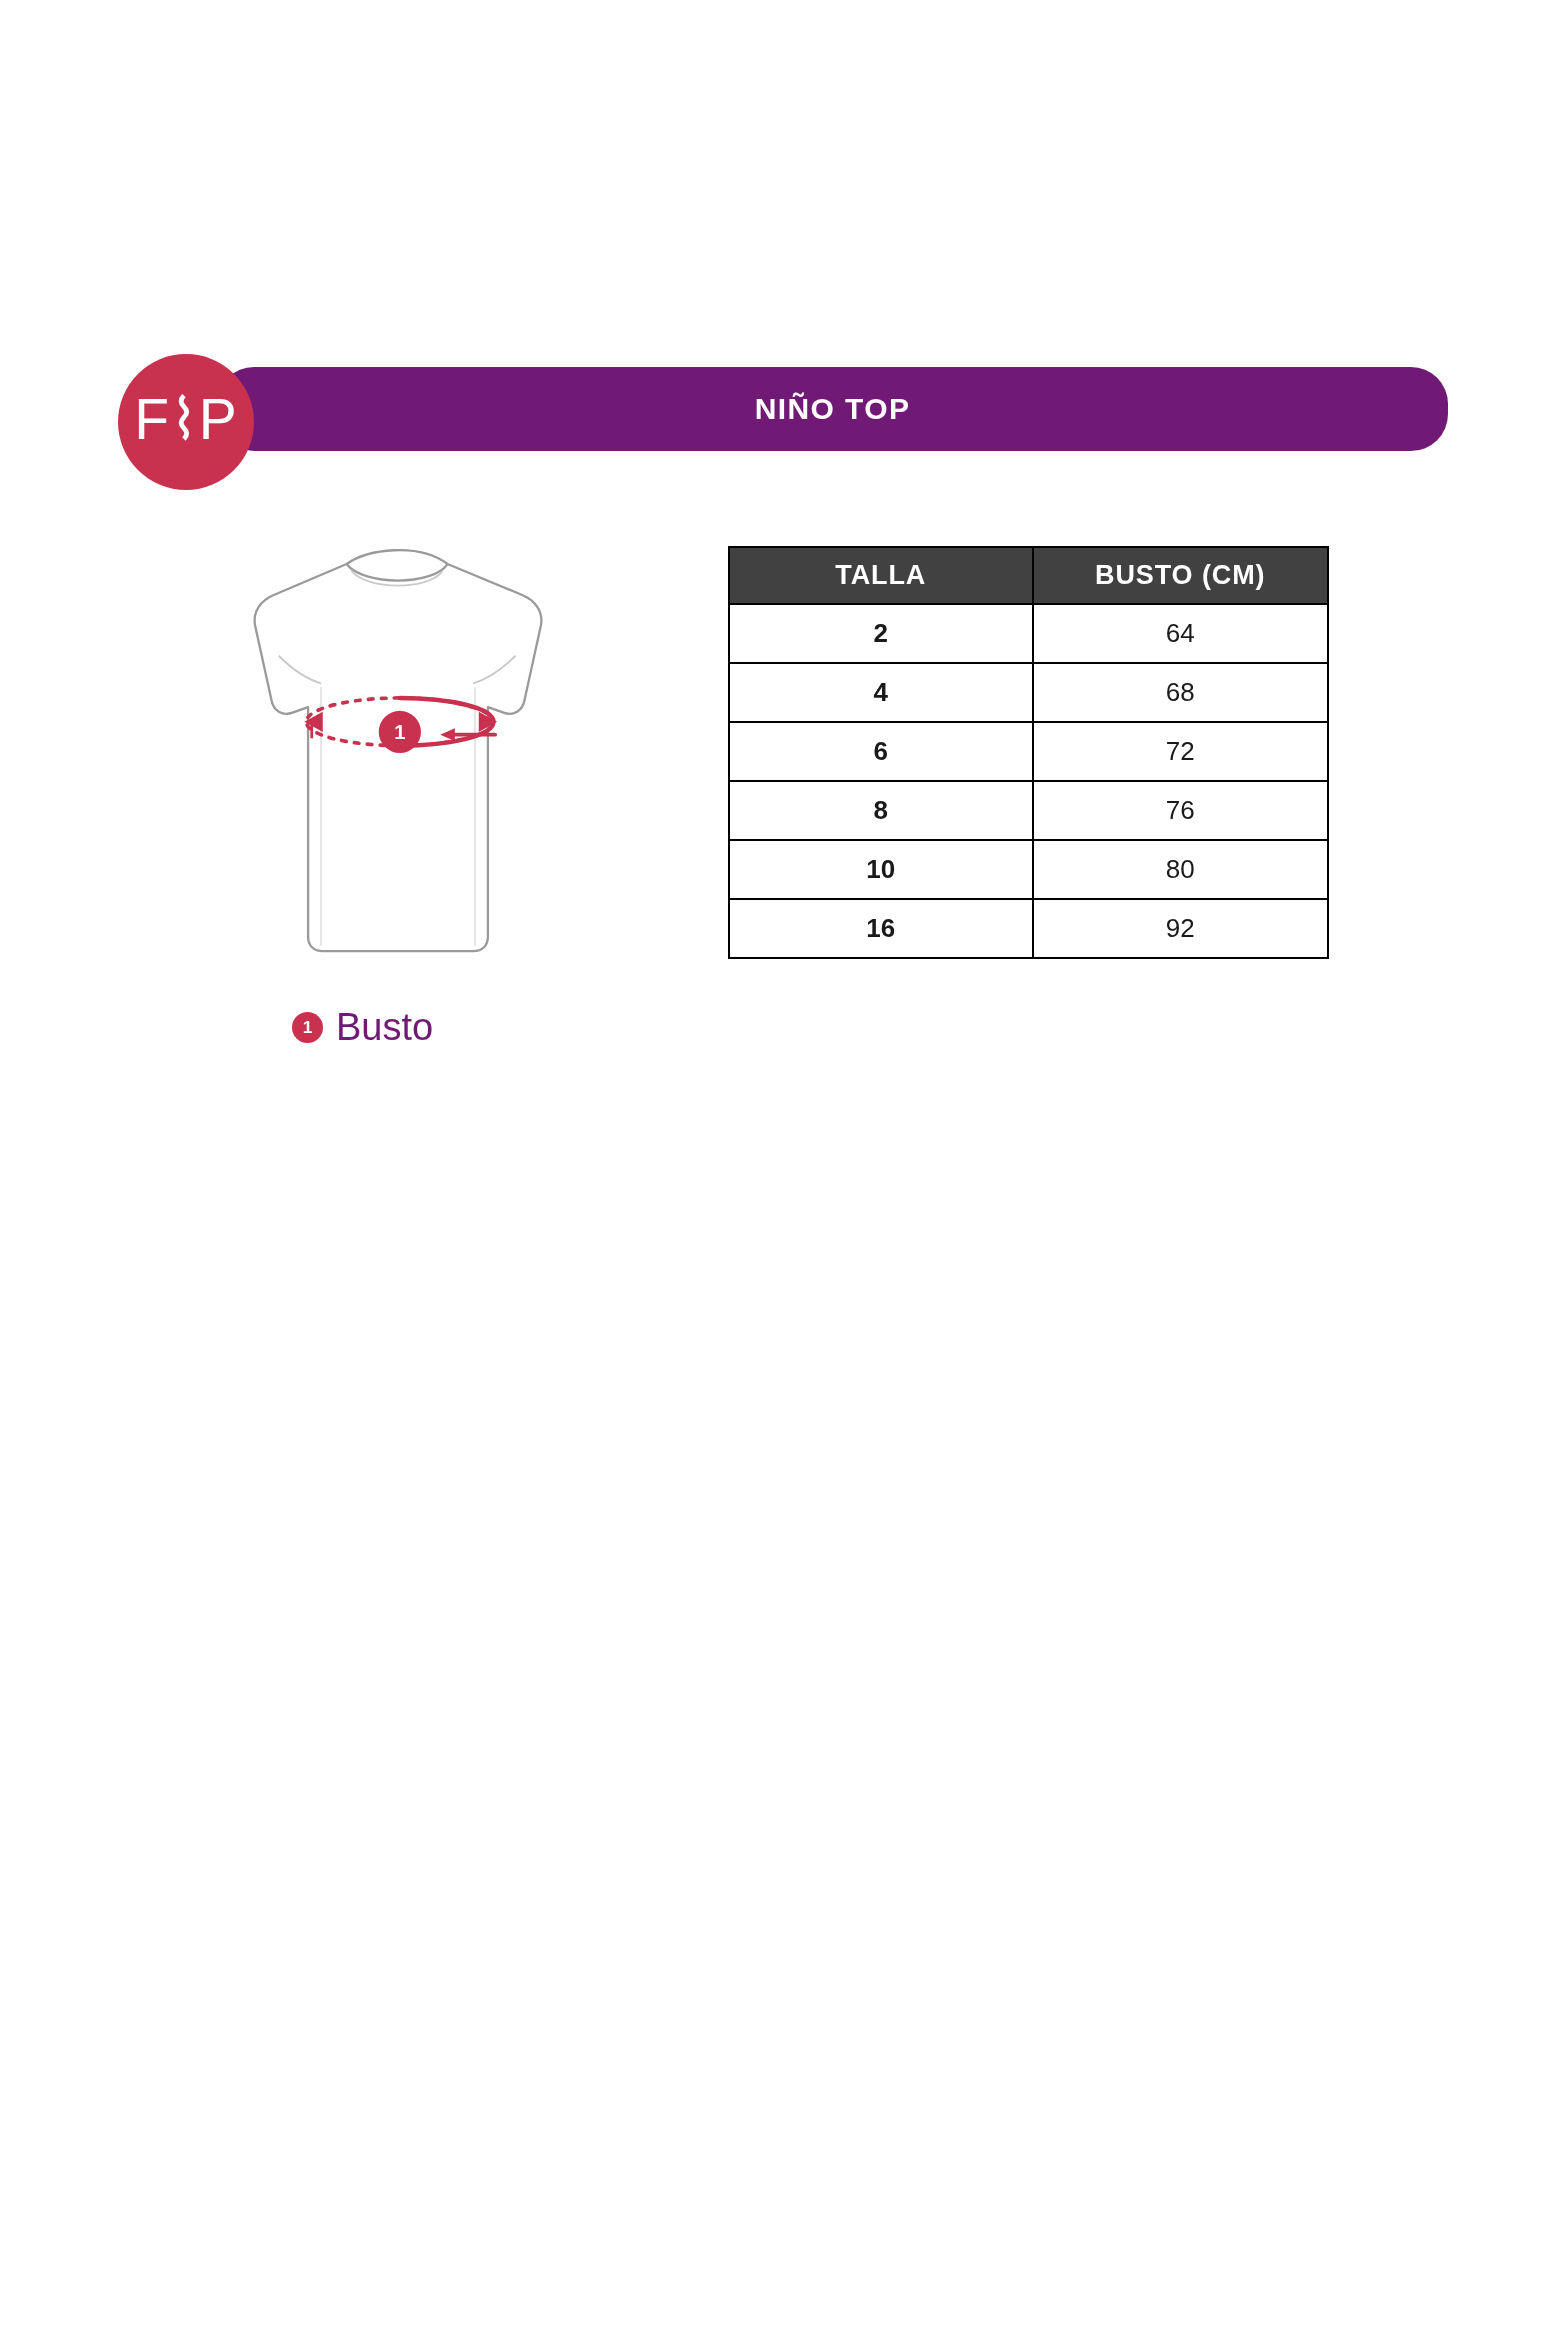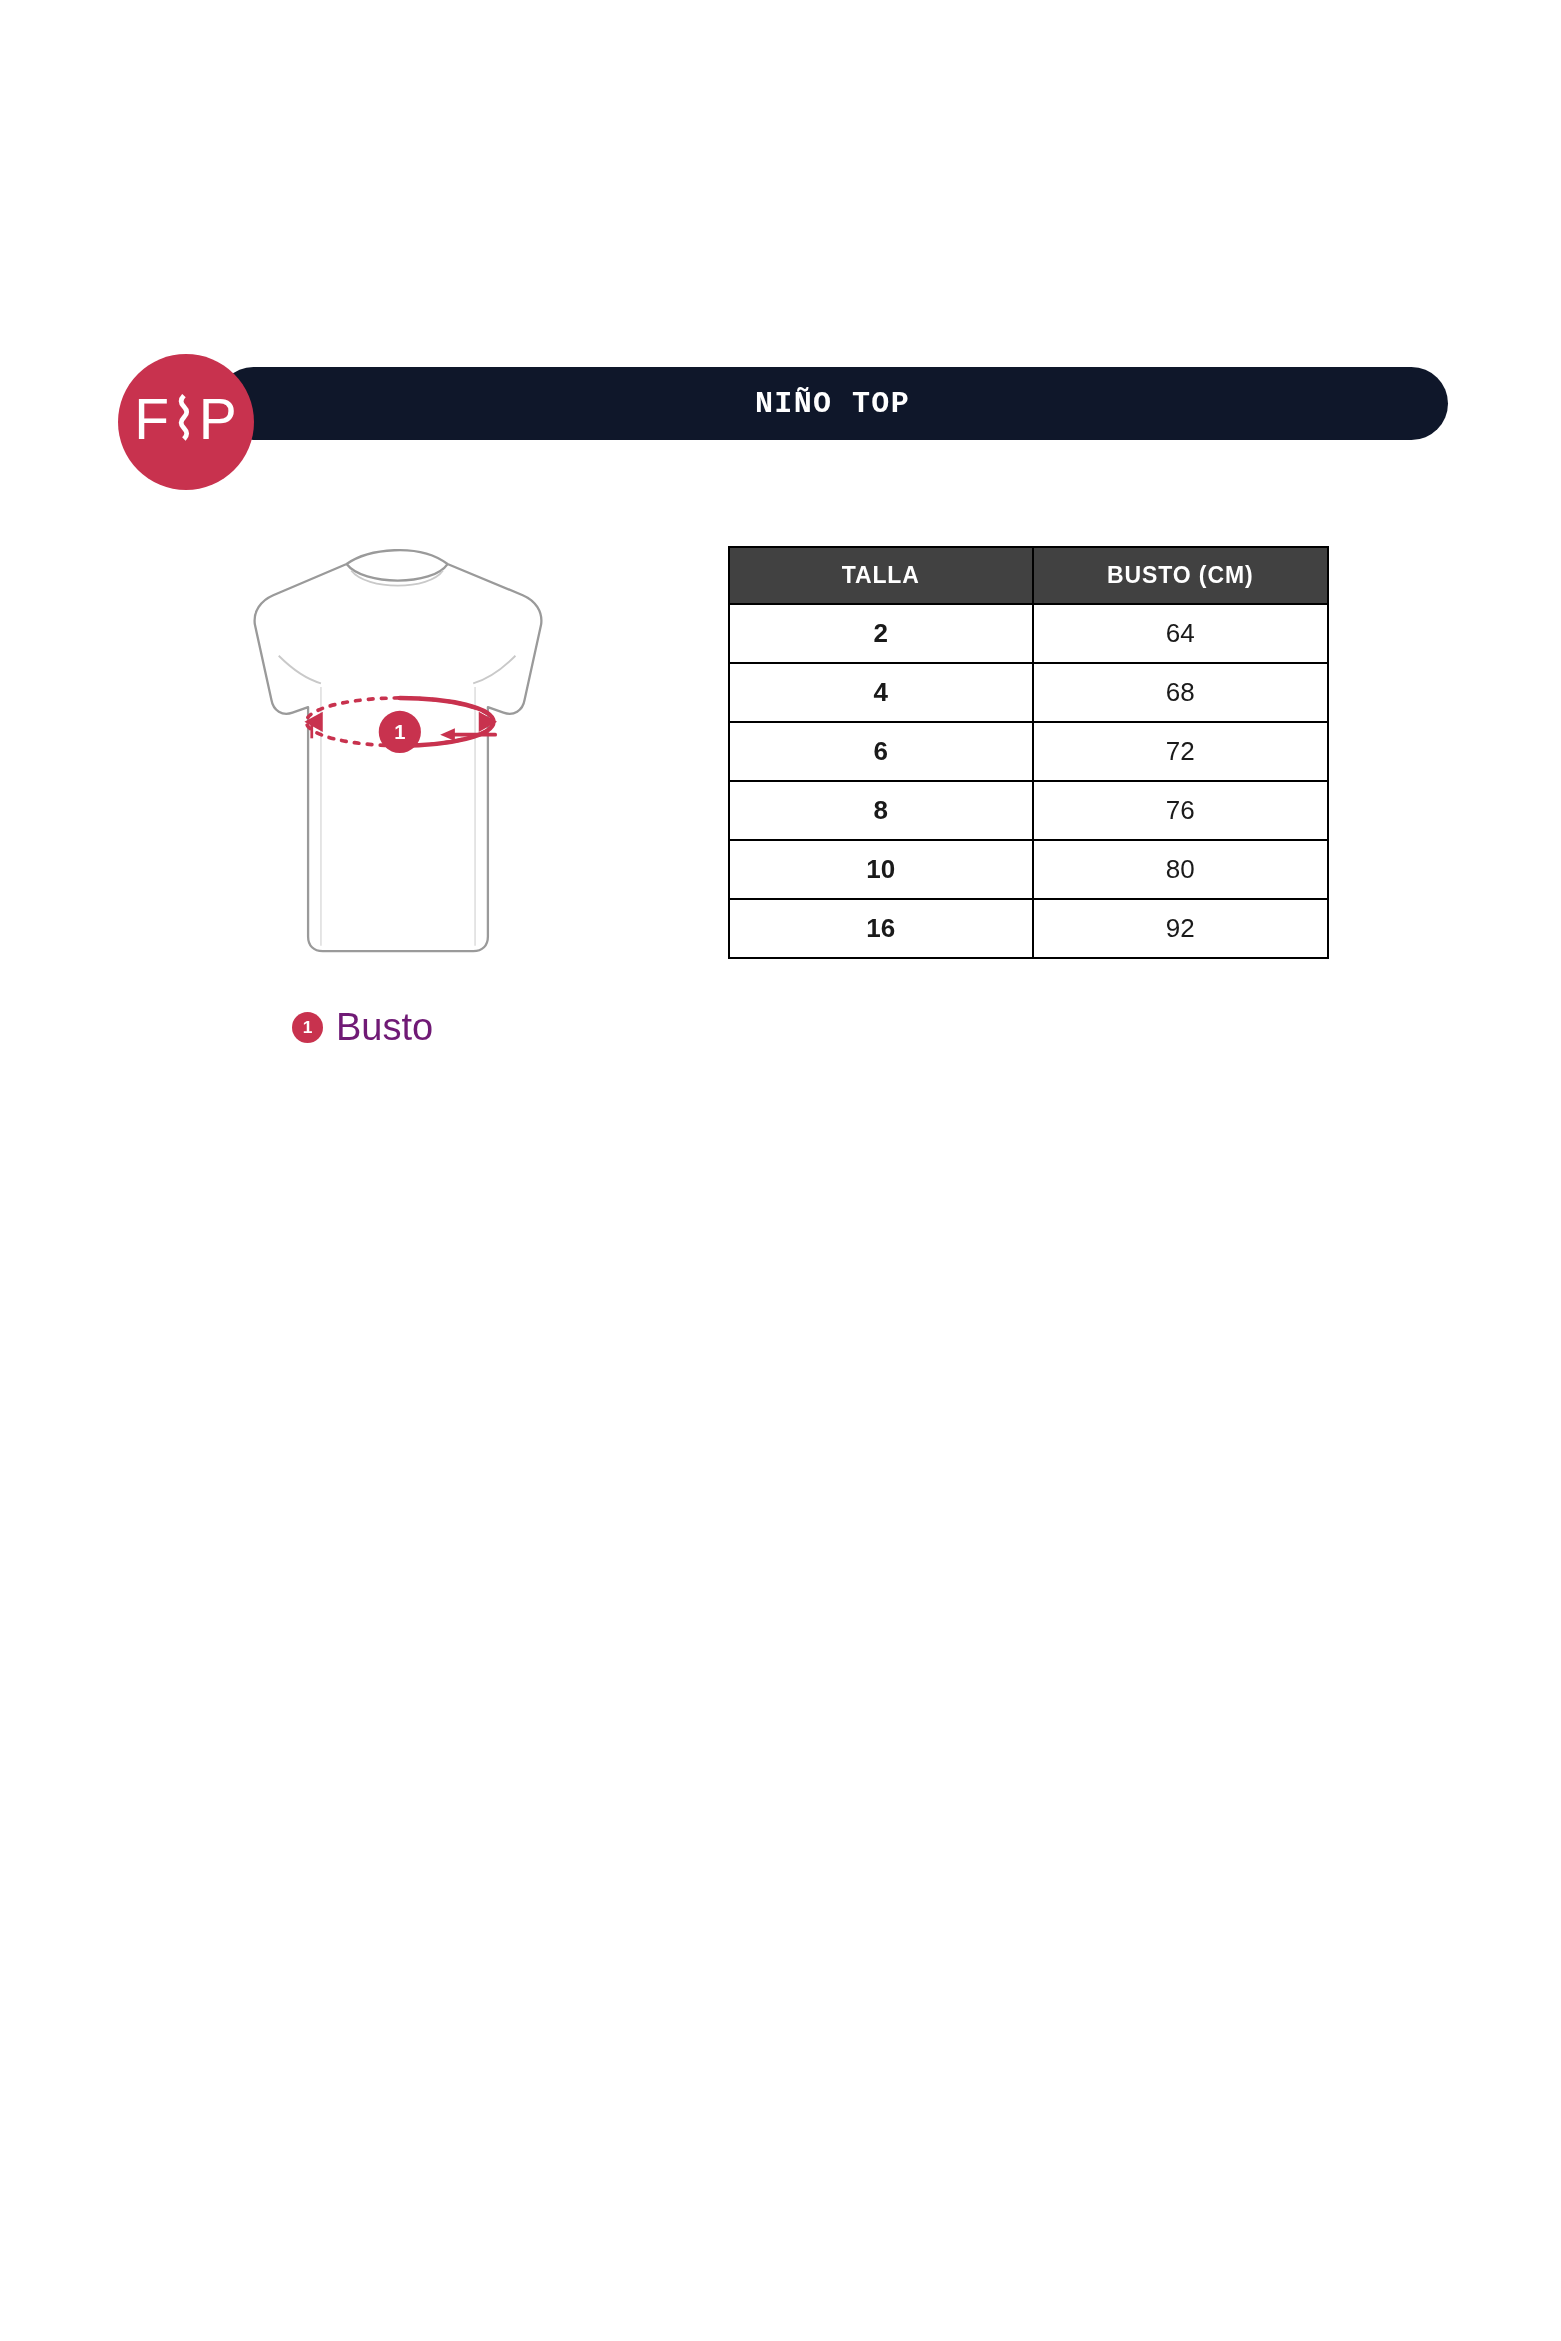--- a/index.html
+++ b/index.html
@@ -21,27 +21,26 @@
     left: 118px;
     top: 354px;
     width: 1330px;
     height: 99px;
   }
   .header-bar {
     position: absolute;
     left: 99px;
     top: 13px;
     right: 0;
-    height: 73px;
-    background: #0f172a;
+    height: 84px;
+    background: #701a75;
     border-radius: 37px;
     display: flex;
     align-items: center;
     justify-content: center;
-    font-family: Liberation Mono, monospace;
   }
   .header-title {
     color: #ffffff;
     font-size: 30px;
     font-weight: bold;
     letter-spacing: 1.4px;
   }
   .logo-circle {
     position: absolute;
     left: 0;
@@ -108,21 +107,21 @@
     width: 601px;
   }
   table.size-table {
     border-collapse: collapse;
     width: 100%;
     table-layout: fixed;
   }
   table.size-table th {
     background: #414141;
     color: #ffffff;
-    font-size: 23px;
+    font-size: 27px;
     font-weight: bold;
     letter-spacing: 0.9px;
     height: 53px;
     border: 2.8px solid #000000;
   }
   table.size-table td {
     text-align: center;
     font-size: 26px;
     color: #1a1a1a;
     height: 55px;

